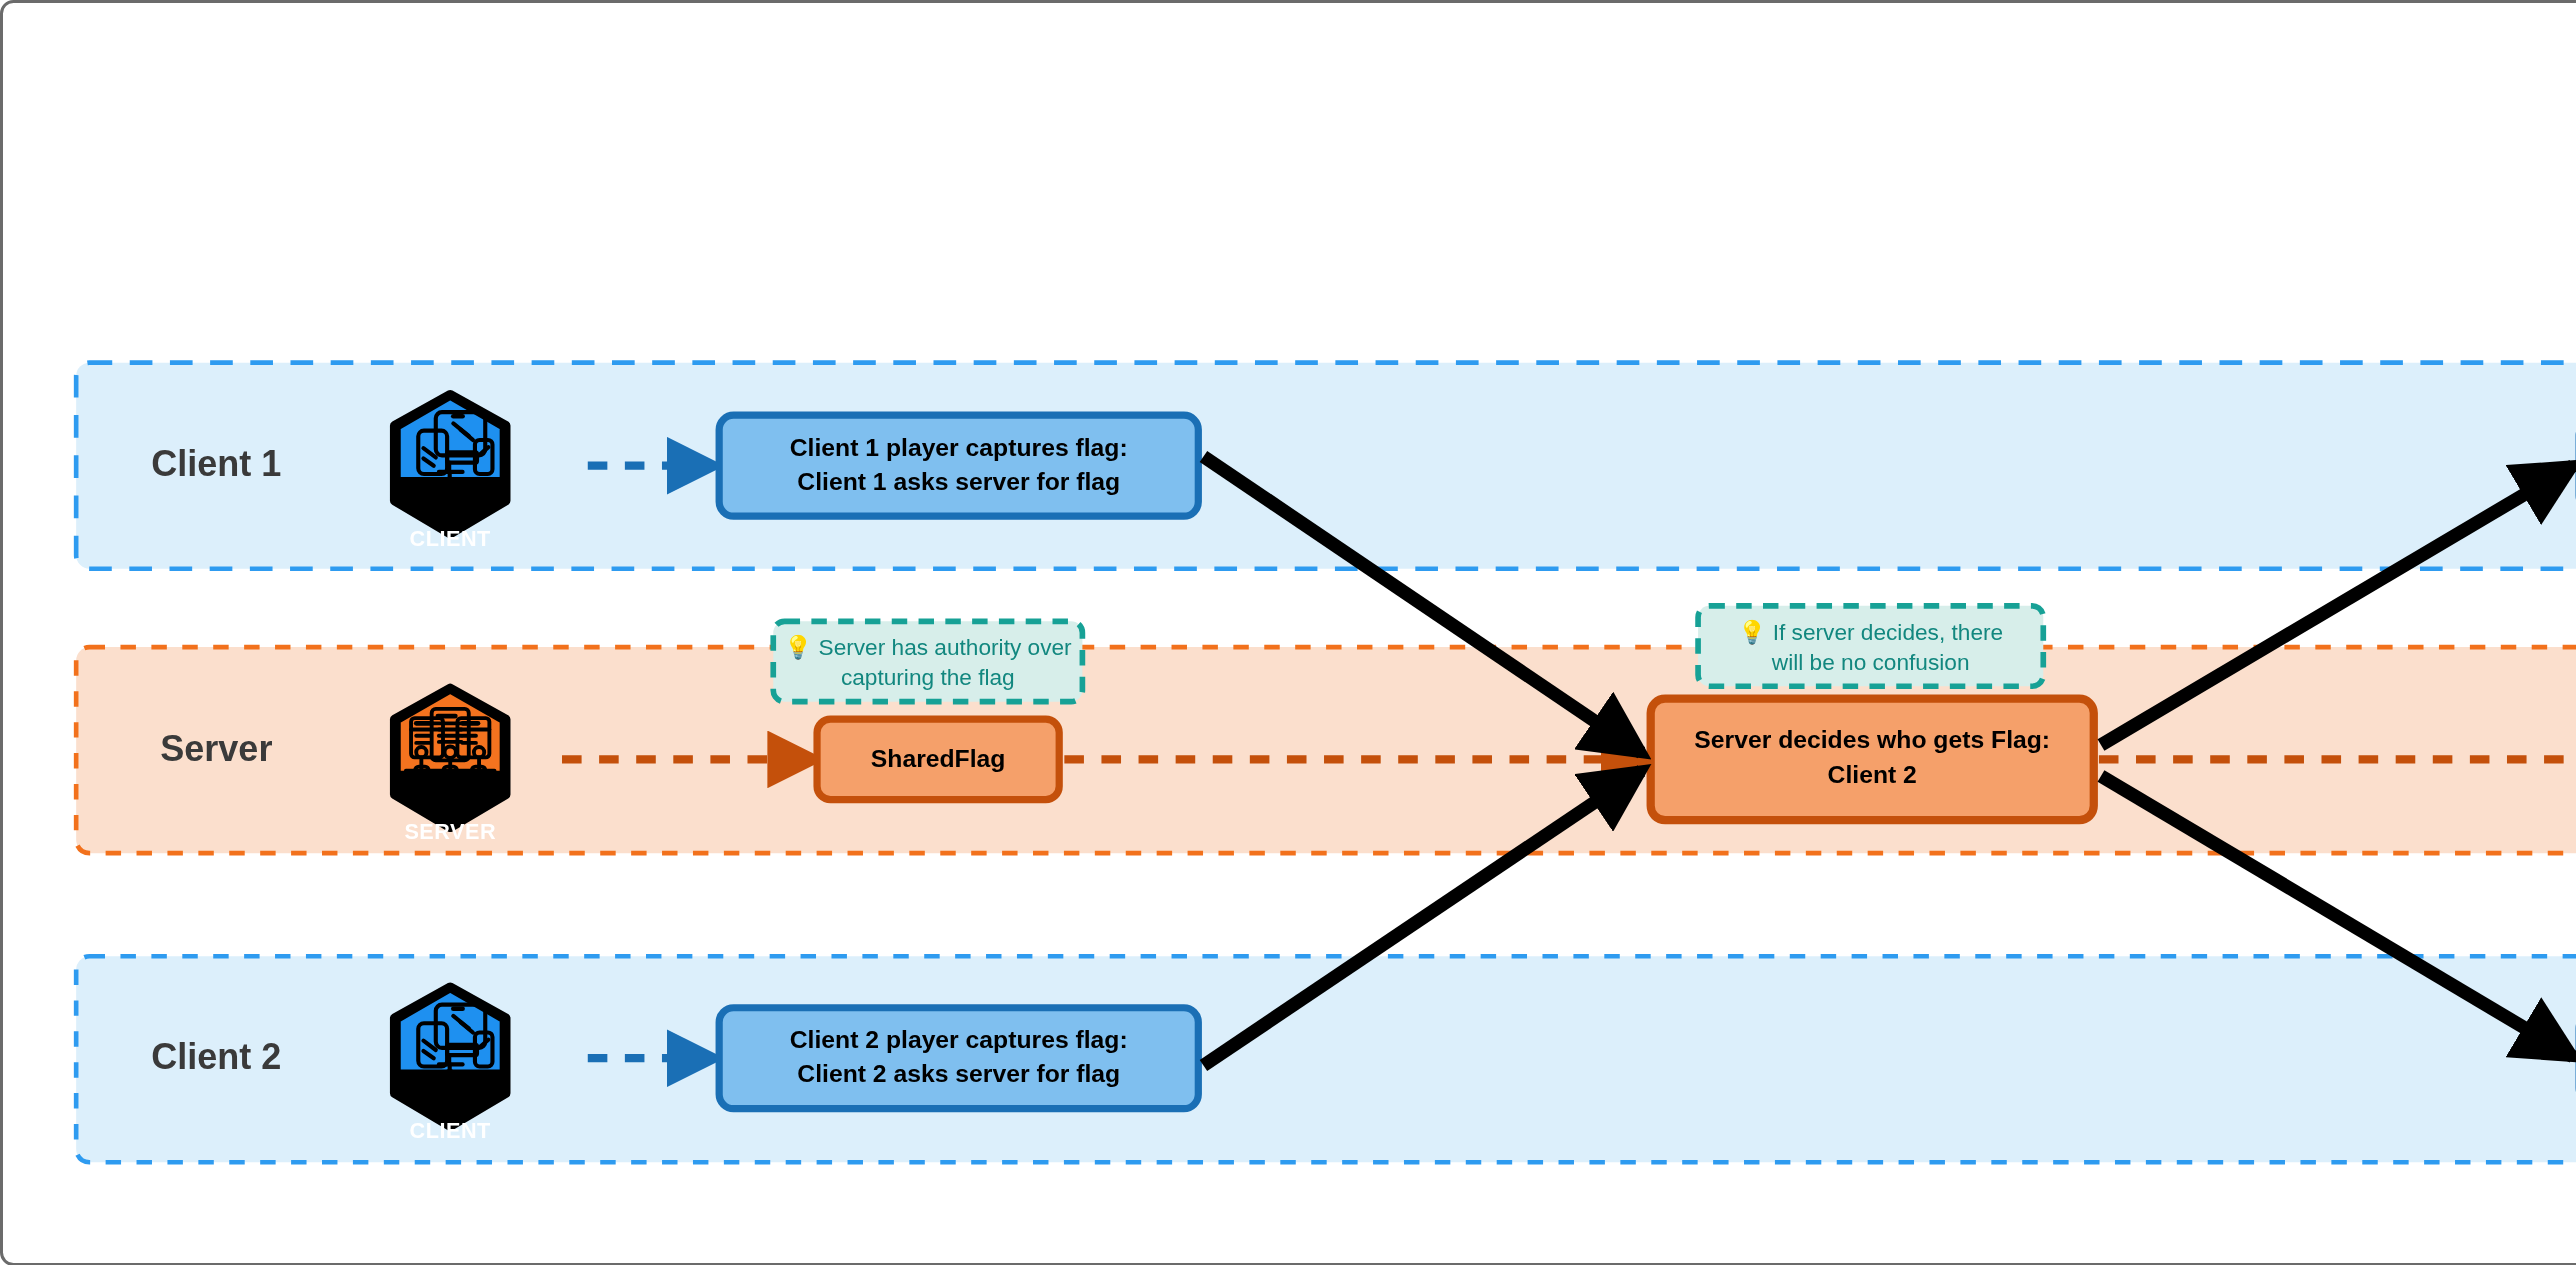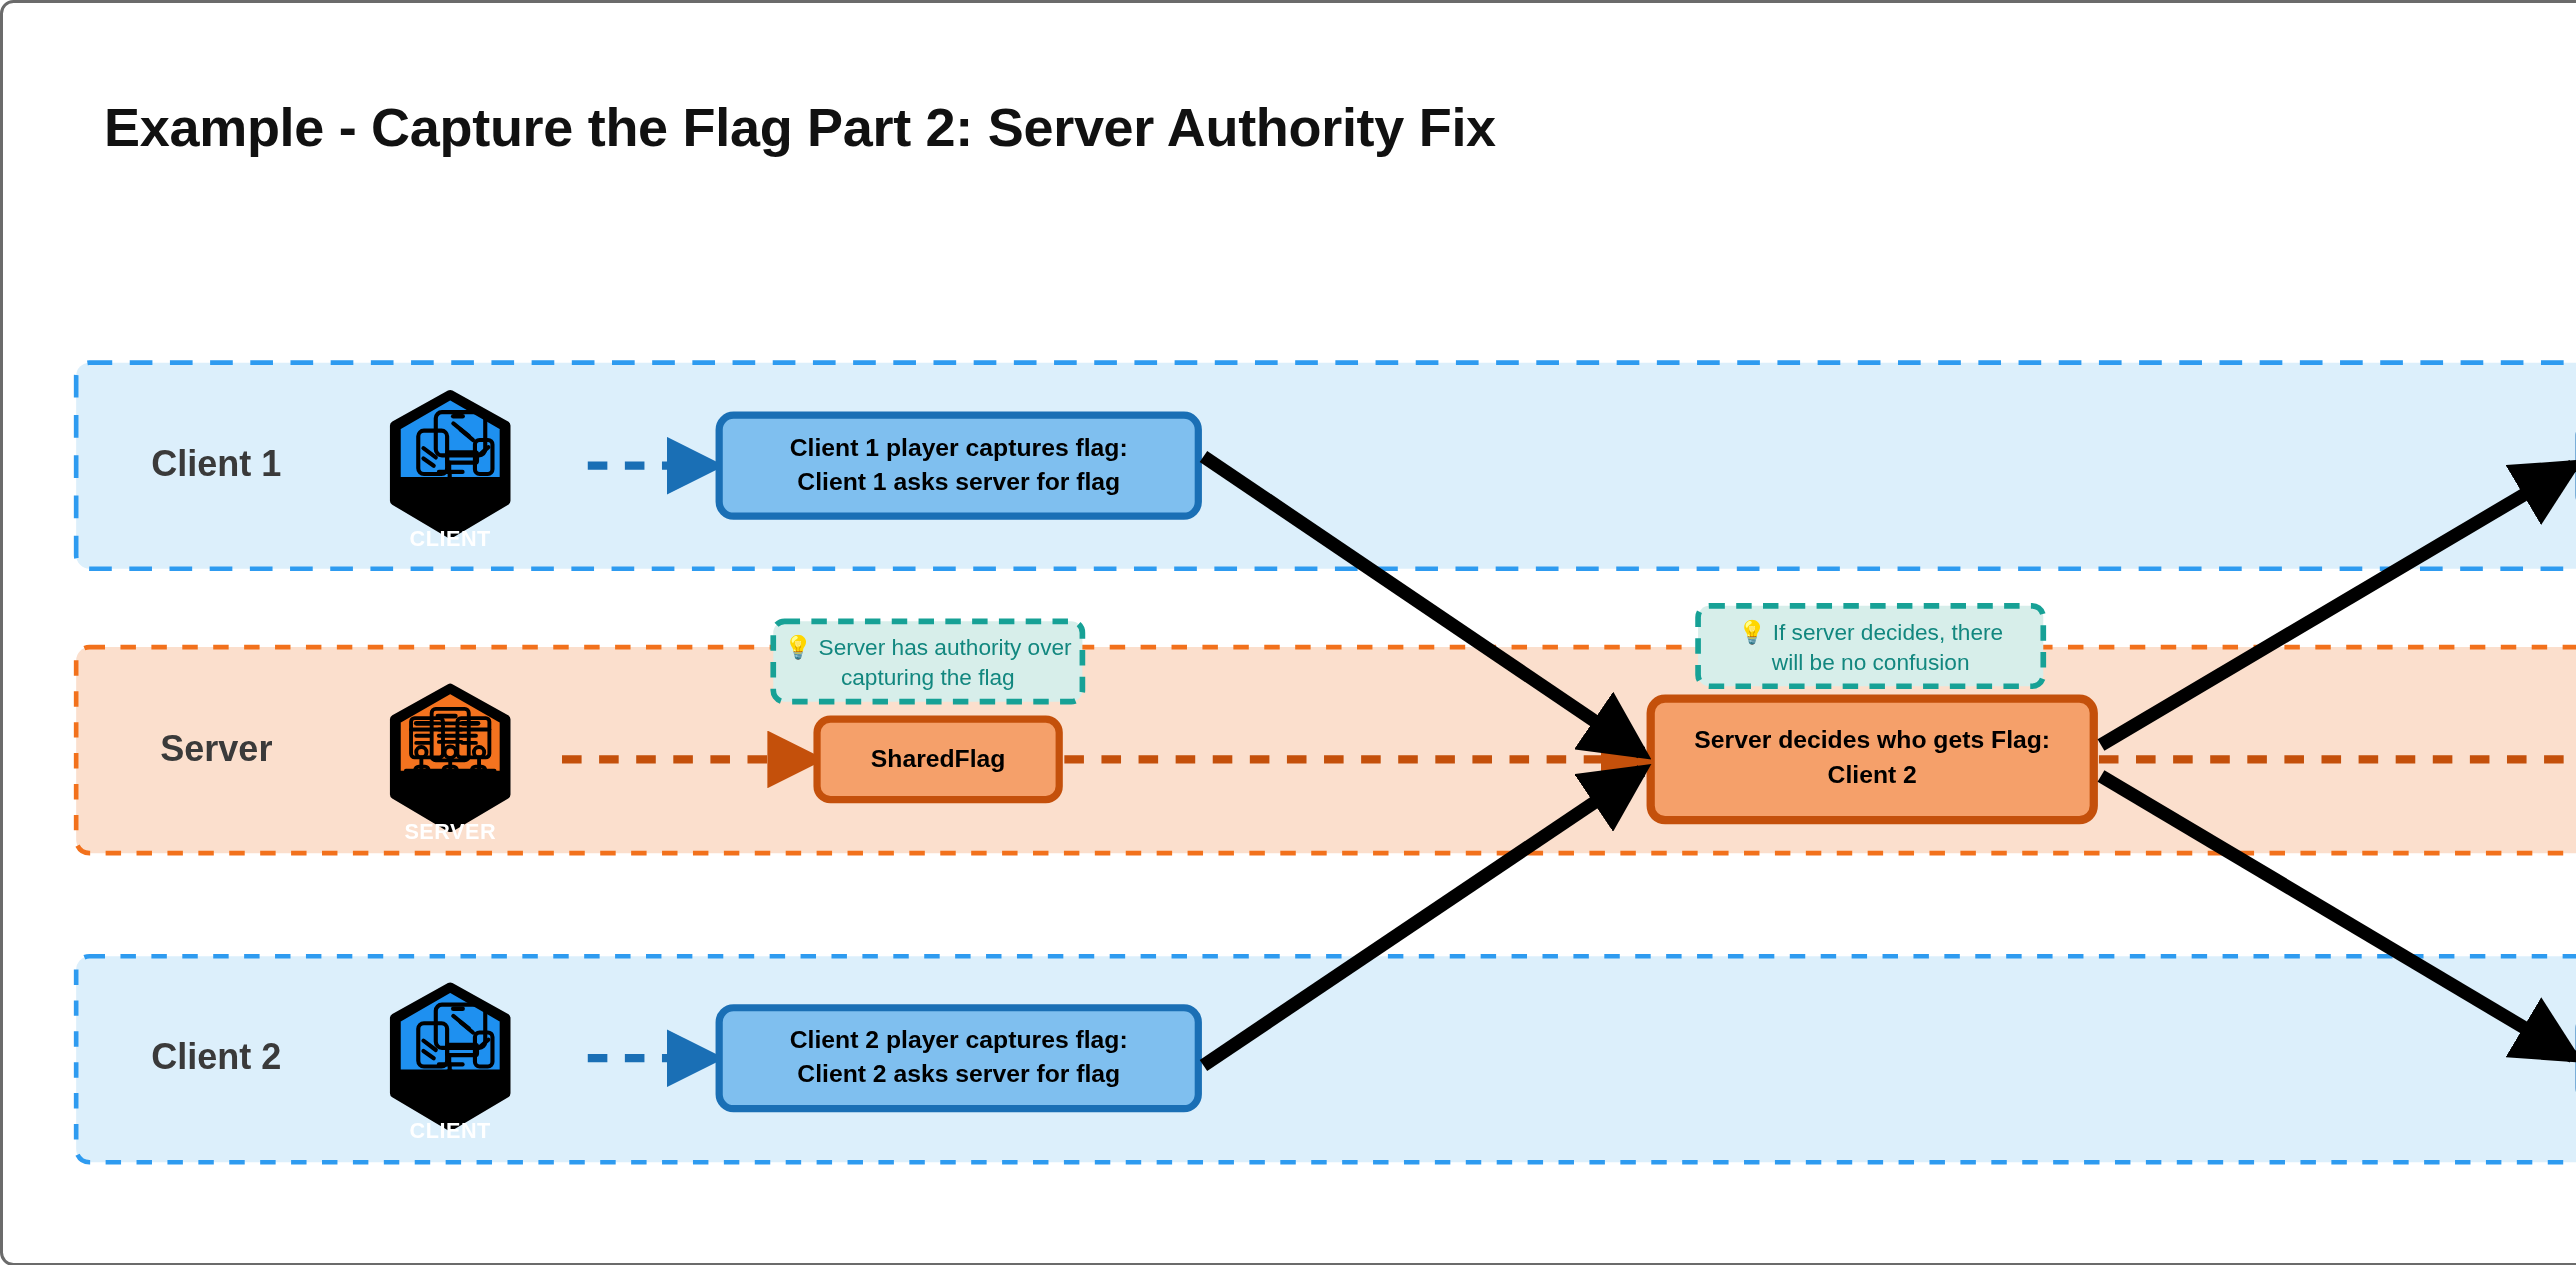--- a/index.html
+++ b/index.html
@@ -43,21 +43,20 @@
     font-size:42px;font-weight:bold;fill:#ffffff;
     text-anchor:middle;dominant-baseline:middle;
     letter-spacing:1px;
   }
 </style>
 </head>
 <body>
 
 <div id="stage">
 
-  <div id="title">Example - Capture the Flag Part 2: Server Authority Fix</div>
 
   <svg id="diagram" viewBox="0 0 6044 2457">
     <defs>
       <marker id="ah-blue" markerWidth="7" markerHeight="7" refX="5.4" refY="3.5" orient="auto" markerUnits="strokeWidth">
         <path d="M0,0 L7,3.5 L0,7 z" fill="#1a6fb5"></path>
       </marker>
       <marker id="ah-orange" markerWidth="7" markerHeight="7" refX="5.4" refY="3.5" orient="auto" markerUnits="strokeWidth">
         <path d="M0,0 L7,3.5 L0,7 z" fill="#c4500b"></path>
       </marker>
       <marker id="ah-black" markerWidth="5.2" markerHeight="5.2" refX="4.3" refY="2.6" orient="auto" markerUnits="strokeWidth">

